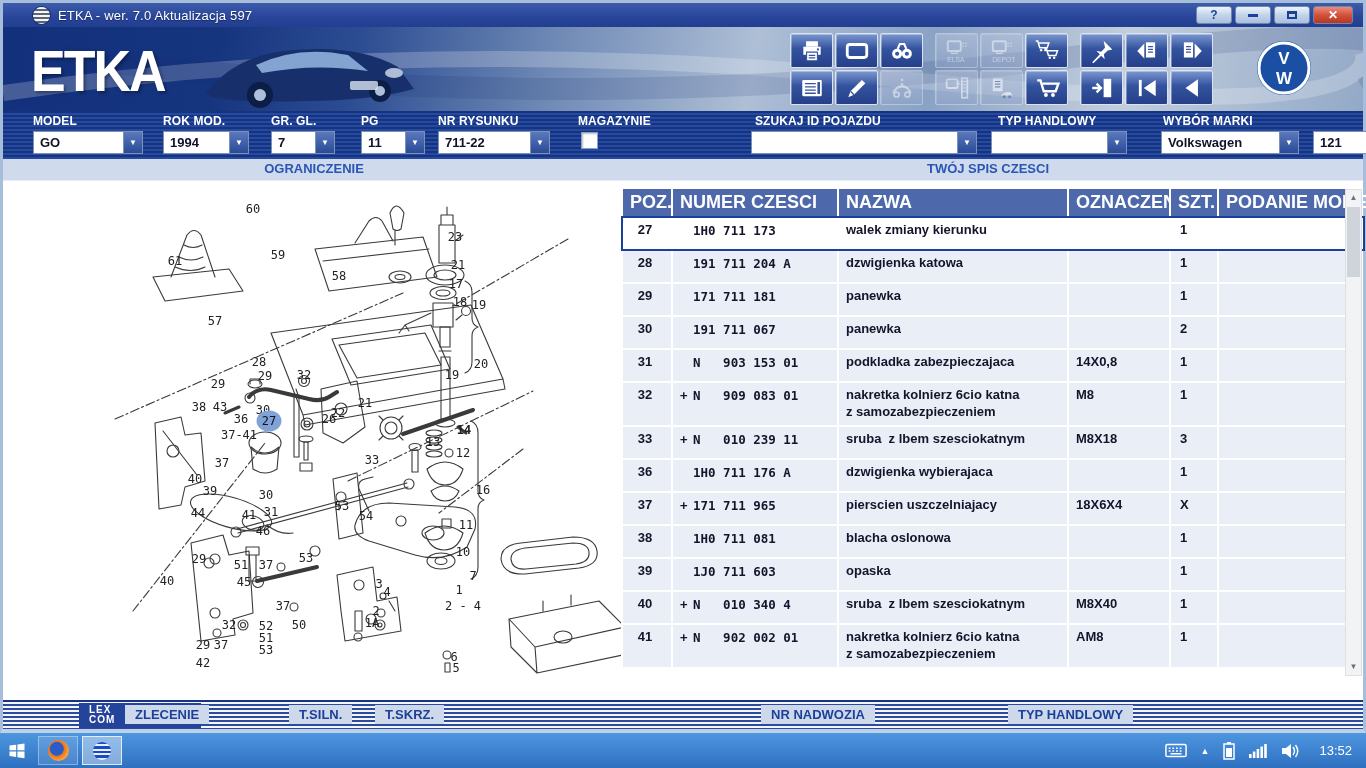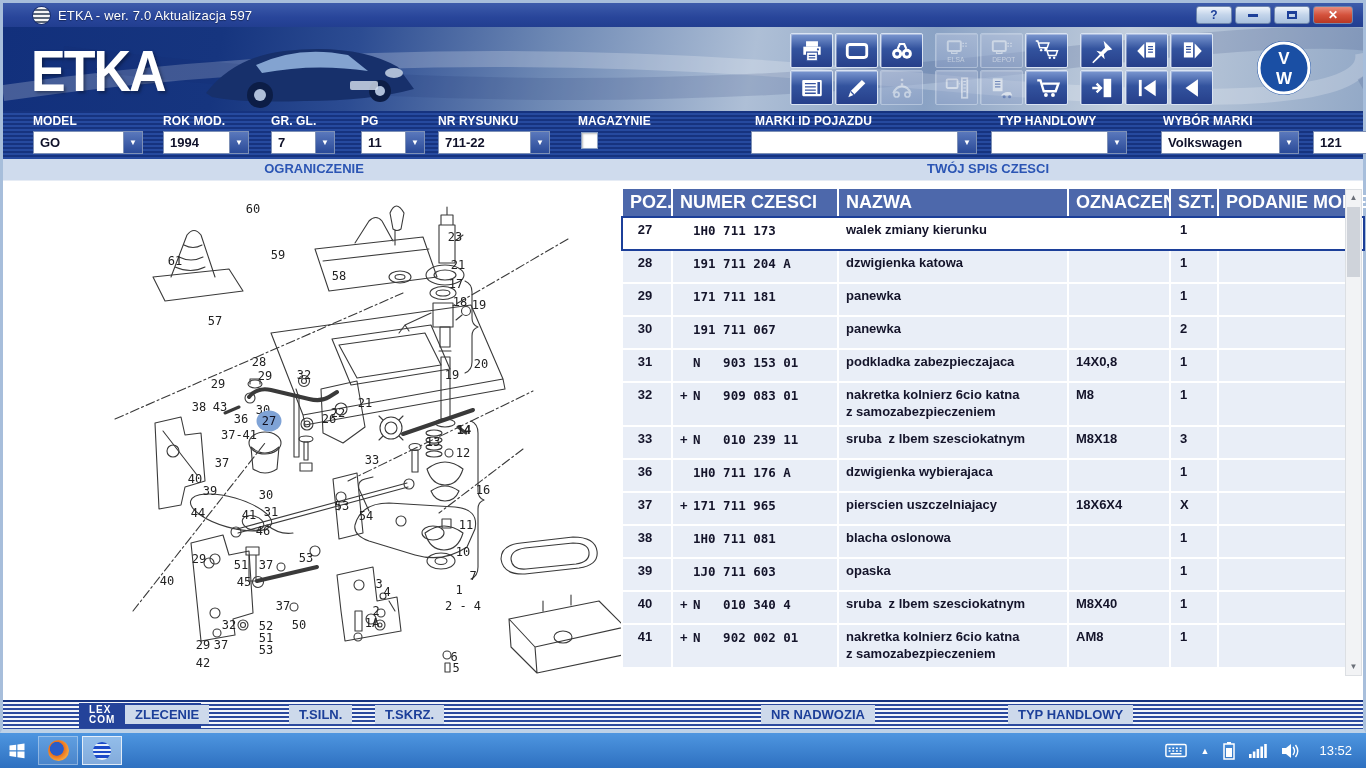--- a/index.html
+++ b/index.html
@@ -364,21 +364,21 @@
         <span class="val">11</span>
         <span class="arw">▼</span>
       </div>
       <span class="flabel" style="left:435px">NR RYSUNKU</span>
       <div class="sel" style="left:435px;width:112px">
         <span class="val">711-22</span>
         <span class="arw">▼</span>
       </div>
       <span class="flabel" style="left:575px">MAGAZYNIE</span>
       <div class="checkbox" style="left:578px"></div>
-      <span class="flabel" style="left:752px">MARKI ID POJAZDU</span>
+      <span class="flabel" style="left:752px">SZUKAJ ID POJAZDU</span>
       <div class="sel" style="left:748px;width:226px">
         <span class="val"></span>
         <span class="arw">▼</span>
       </div>
       <span class="flabel" style="left:995px">TYP HANDLOWY</span>
       <div class="sel" style="left:988px;width:136px">
         <span class="val"></span>
         <span class="arw">▼</span>
       </div>
       <span class="flabel" style="left:1160px">WYBÓR MARKI</span>

